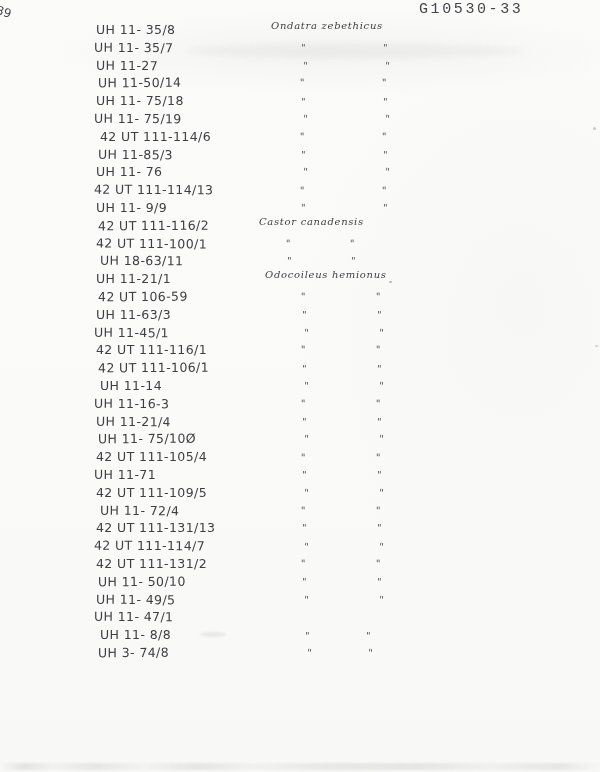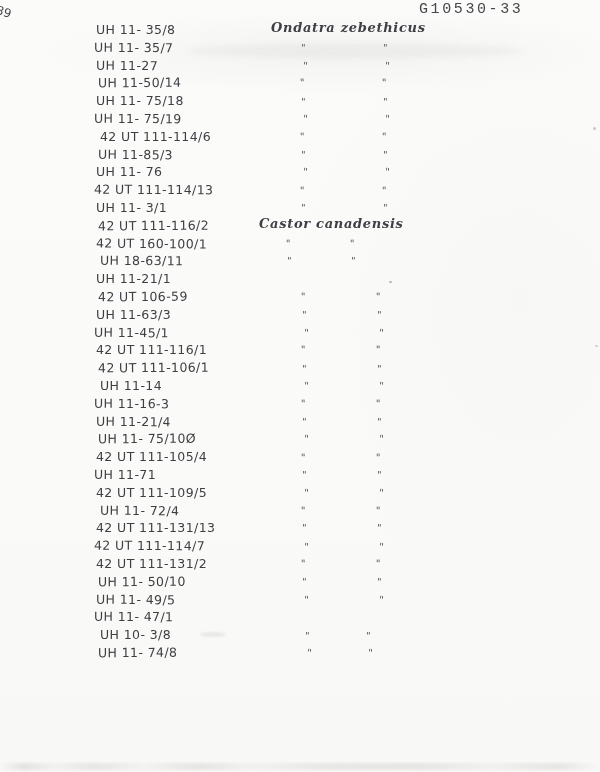--- a/index.html
+++ b/index.html
@@ -52,24 +52,23 @@
   }
   .row:nth-child(4n)   .cat { margin-left: 2px;  transform: rotate(-0.4deg); }
   .row:nth-child(4n+2) .cat { margin-left: -2px; transform: rotate(0.3deg); }
   .row:nth-child(7n)   .cat { margin-left: 4px; }
   .row:nth-child(5n+3) .cat { transform: rotate(0.5deg); }
 
   .species {
     position: absolute; top: -1px;
     font-family: "DejaVu Serif", serif;
     font-style: italic;
-    font-size: 13px; letter-spacing: 0.7px;
+    font-size: 10px; letter-spacing: 0.7px;
     white-space: pre;
     color: #3e3e44;
-    font-weight: bold;
   }
   .species.sec-ondatra    { left: 271px; }
   .species.sec-castor     { left: 259px; }
   .species.sec-odocoileus { left: 265px; }
   .species.sec-ovis       { left: 289px; }
 
   .ditto {
     position: absolute; top: 3px;
     font-family: "DejaVu Serif", serif;
     font-style: italic;
@@ -166,40 +165,41 @@
         <span class="cat">UH 11- 76</span>
         <span class="ditto d1 sec-ondatra">"</span>
         <span class="ditto d2 sec-ondatra">"</span>
       </div>
       <div class="row">
         <span class="cat">42 UT 111-114/13</span>
         <span class="ditto d1 sec-ondatra">"</span>
         <span class="ditto d2 sec-ondatra">"</span>
       </div>
       <div class="row">
-        <span class="cat">UH 11- 3/1</span>
+        <span class="cat">UH 11- 9/9</span>
         <span class="ditto d1 sec-ondatra">"</span>
         <span class="ditto d2 sec-ondatra">"</span>
       </div>
       <div class="row">
         <span class="cat">42 UT 111-116/2</span>
         <span class="species sec-castor">Castor canadensis</span>
       </div>
       <div class="row">
-        <span class="cat">42 UT 160-100/1</span>
+        <span class="cat">42 UT 111-100/1</span>
         <span class="ditto d1 sec-castor">"</span>
         <span class="ditto d2 sec-castor">"</span>
       </div>
       <div class="row">
         <span class="cat">UH 18-63/11</span>
         <span class="ditto d1 sec-castor">"</span>
         <span class="ditto d2 sec-castor">"</span>
       </div>
       <div class="row">
         <span class="cat">UH 11-21/1</span>
+        <span class="species sec-odocoileus">Odocoileus hemionus</span>
       </div>
       <div class="row">
         <span class="cat">42 UT 106-59</span>
         <span class="ditto d1 sec-odocoileus">"</span>
         <span class="ditto d2 sec-odocoileus">"</span>
       </div>
       <div class="row">
         <span class="cat">UH 11-63/3</span>
         <span class="ditto d1 sec-odocoileus">"</span>
         <span class="ditto d2 sec-odocoileus">"</span>
@@ -281,26 +281,26 @@
       </div>
       <div class="row">
         <span class="cat">UH 11- 49/5</span>
         <span class="ditto d1 sec-odocoileus">"</span>
         <span class="ditto d2 sec-odocoileus">"</span>
       </div>
       <div class="row">
         <span class="cat">UH 11- 47/1</span>
       </div>
       <div class="row">
-        <span class="cat">UH 10- 3/8</span>
+        <span class="cat">UH 11- 8/8</span>
         <span class="ditto d1 sec-ovis">"</span>
         <span class="ditto d2 sec-ovis">"</span>
       </div>
       <div class="row">
-        <span class="cat">UH 11- 74/8</span>
+        <span class="cat">UH 3- 74/8</span>
         <span class="ditto d1 sec-ovis">"</span>
         <span class="ditto d2 sec-ovis">"</span>
       </div>
     </div>
 
   <div class="artifact smudge-top"></div>
   <div class="artifact dot-hemionus"></div>
   <div class="artifact smudge-mid"></div>
   <div class="artifact speck-right1"></div>
   <div class="artifact speck-right2"></div>

